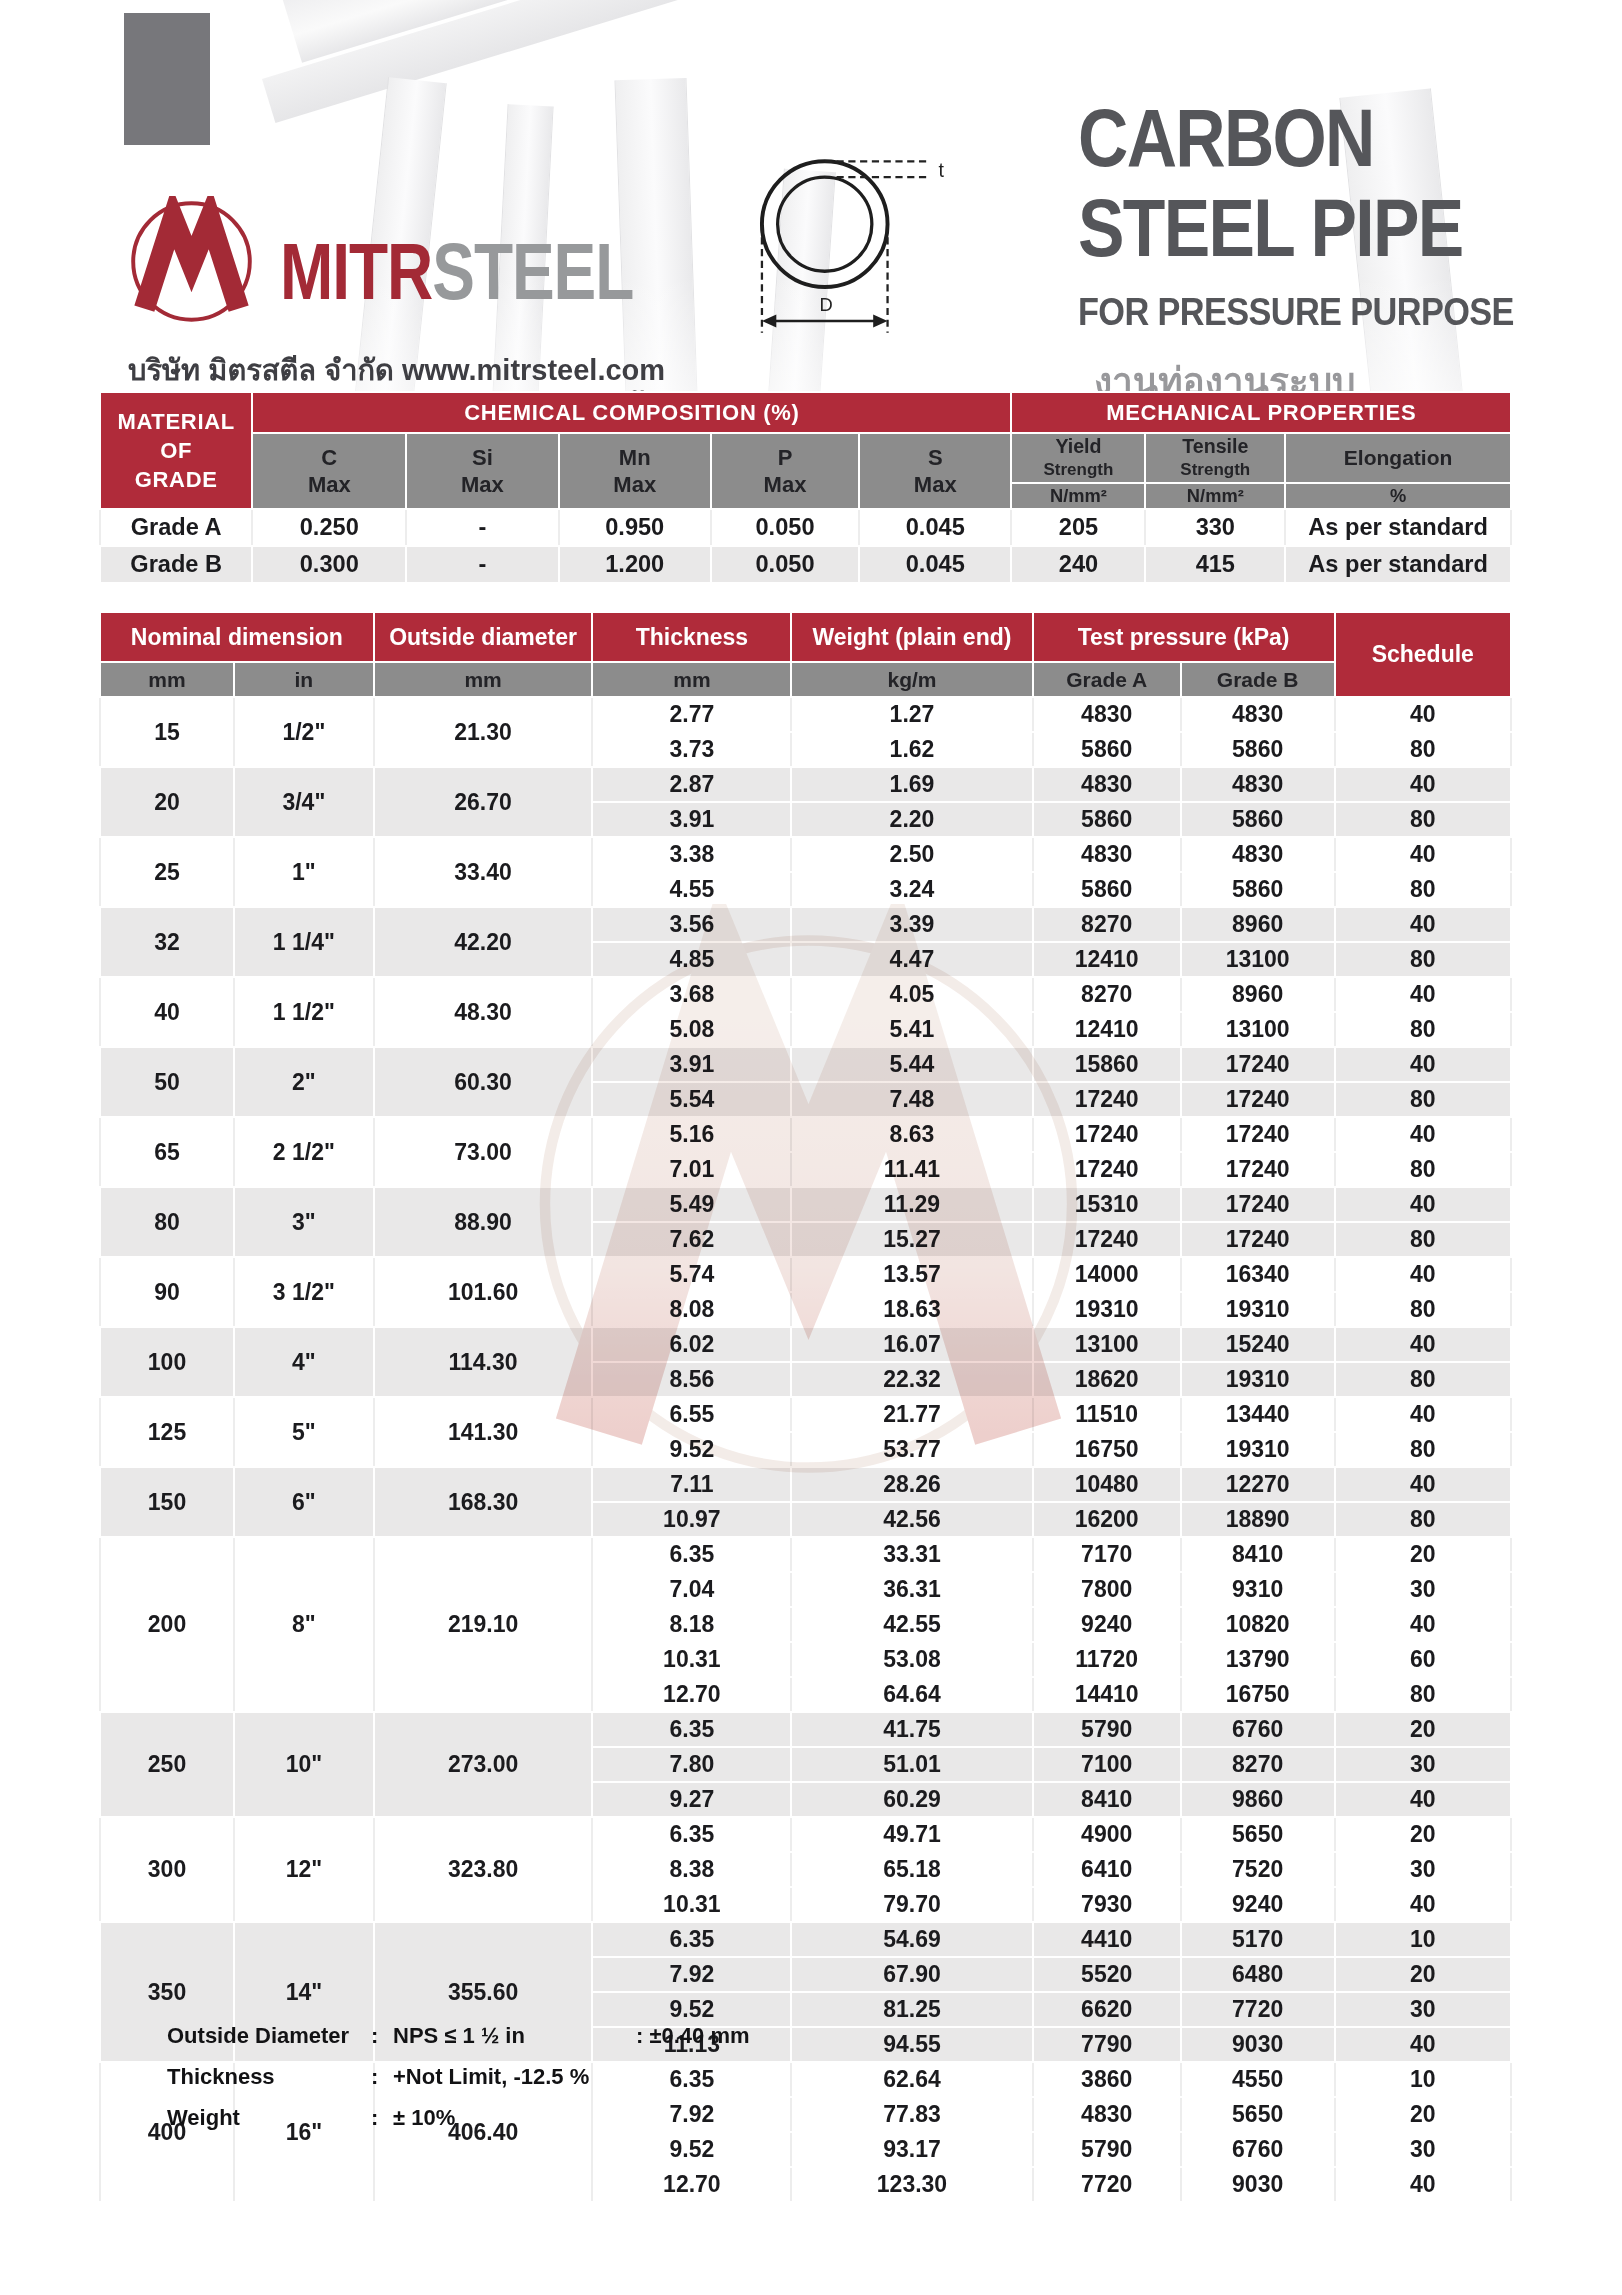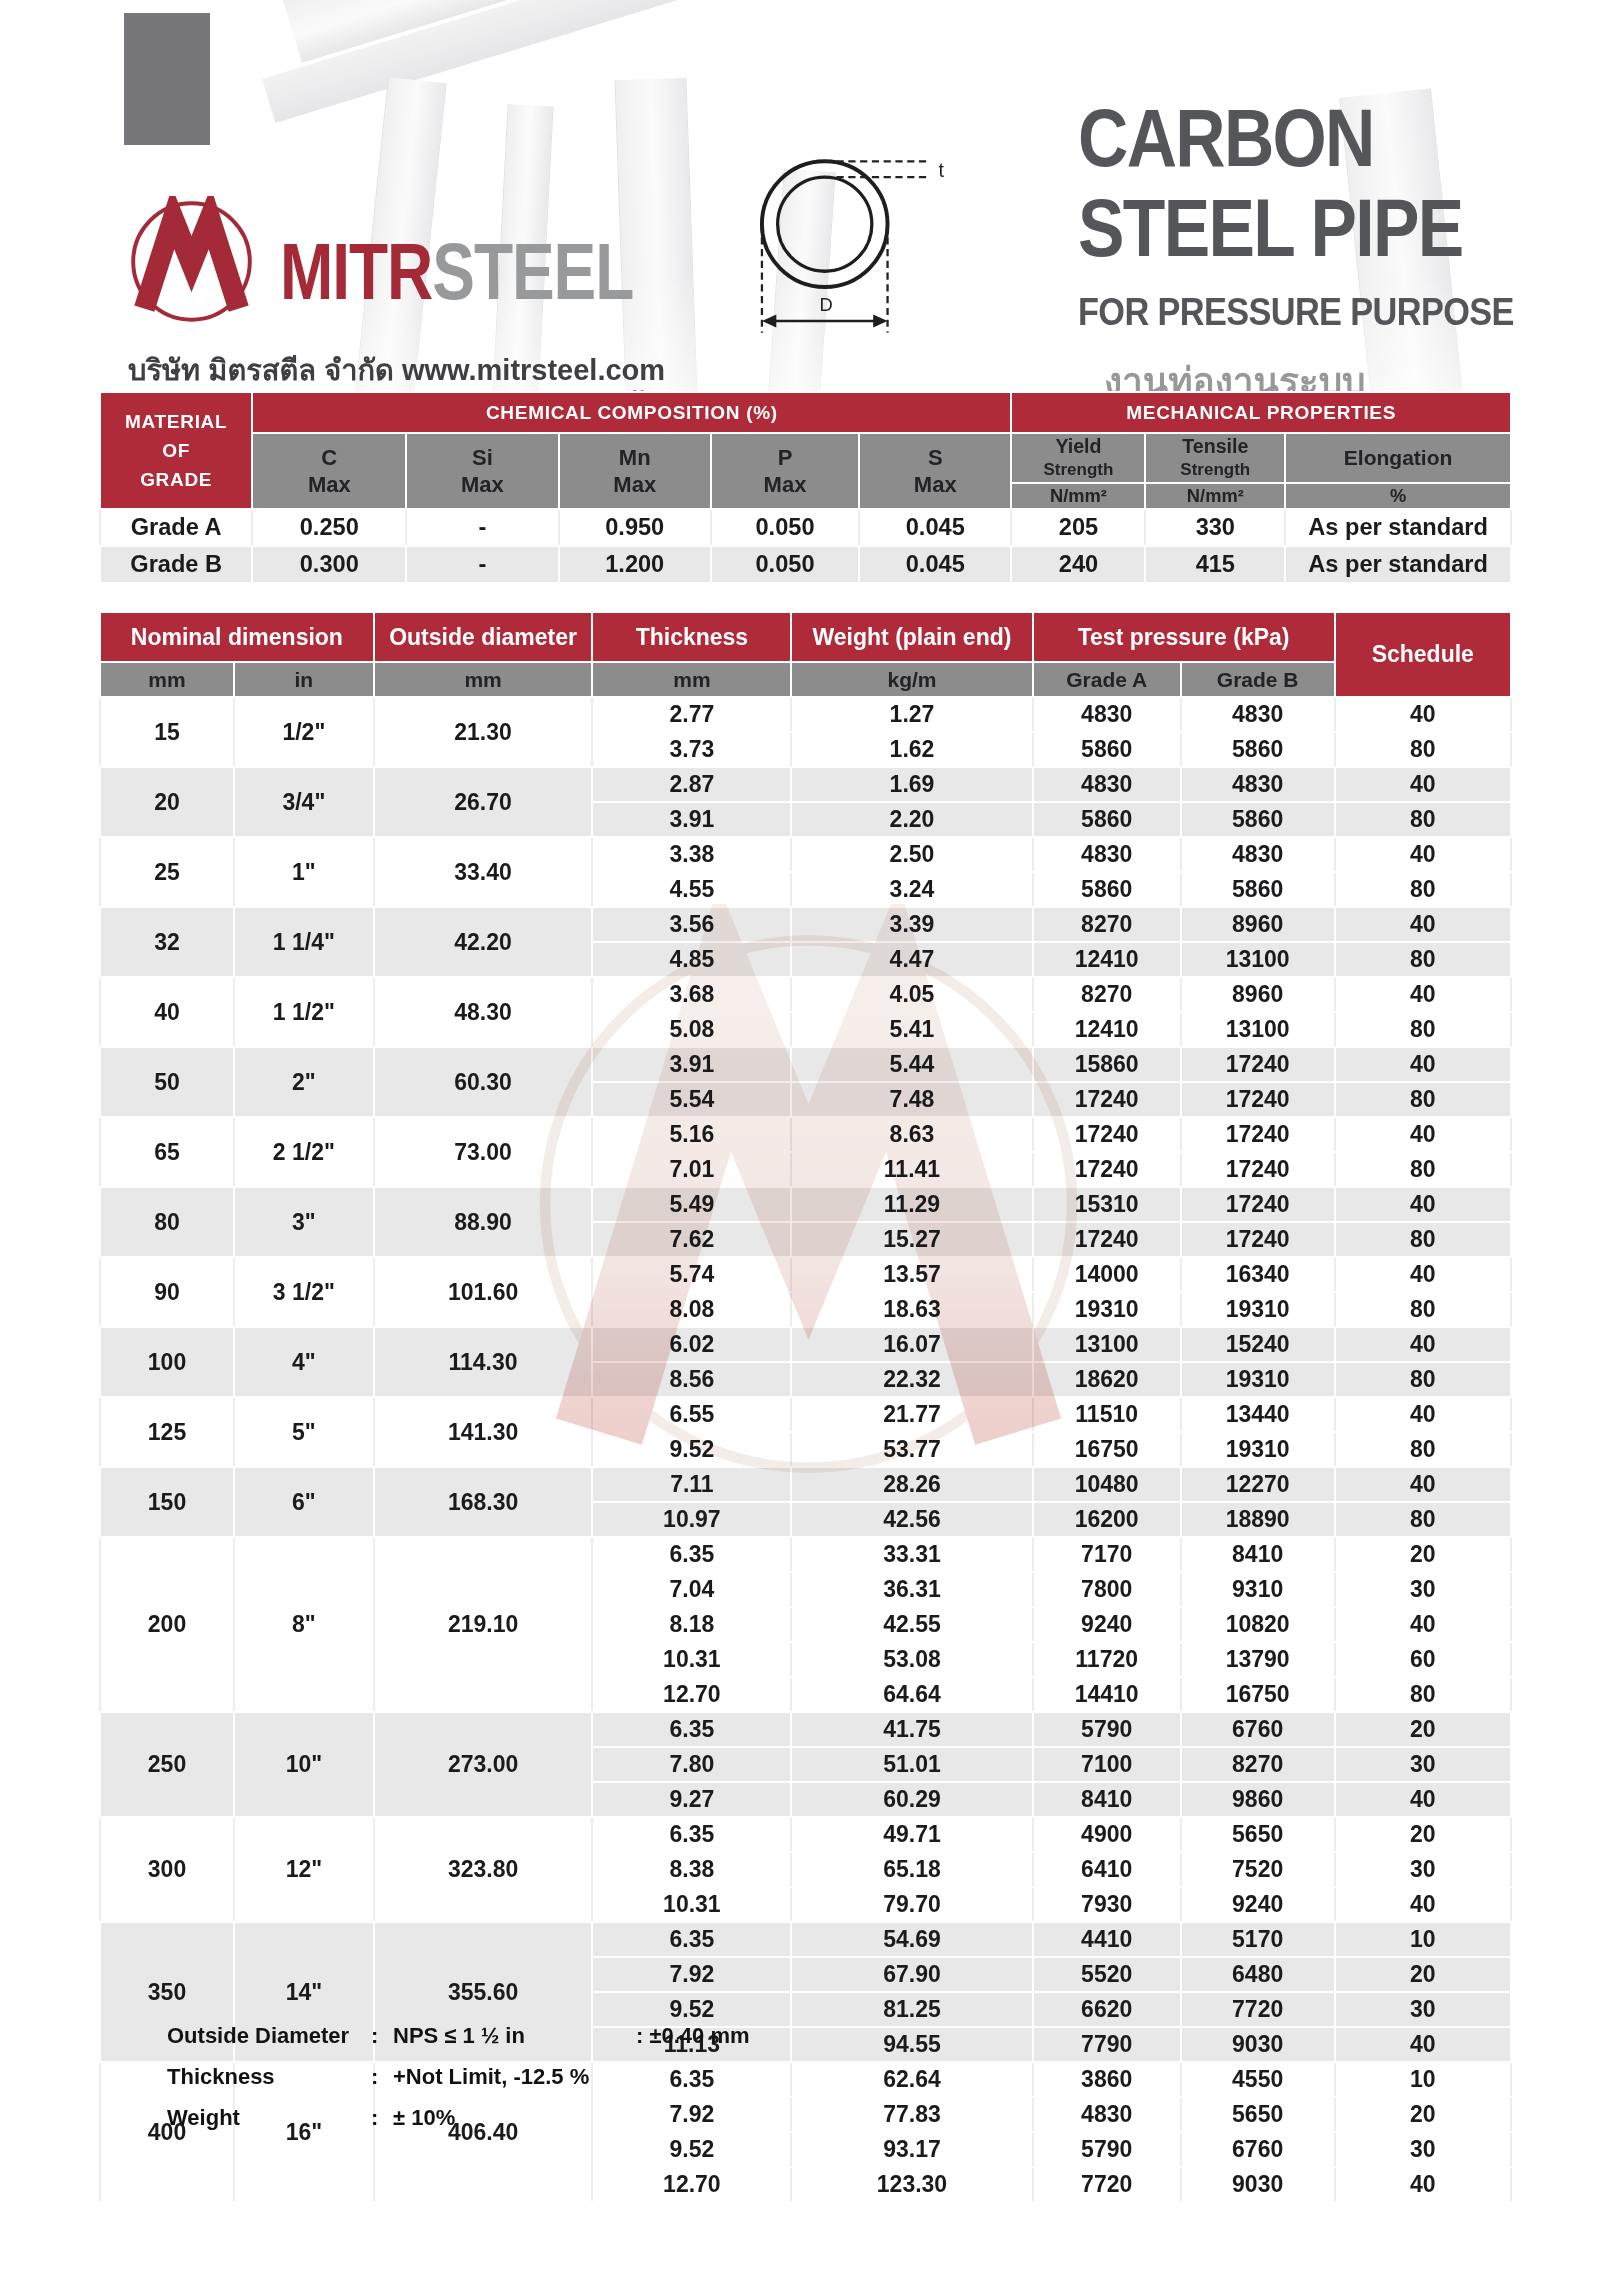--- a/index.html
+++ b/index.html
@@ -42,39 +42,39 @@
   .brand-name .steel{color:var(--steel-gray);}
   .company{position:absolute;left:128px;top:353px;font-size:29px;line-height:35px;color:#3E3E43;font-weight:bold;white-space:nowrap;}
 
   
   .diagram{position:absolute;left:720px;top:126px;width:288px;height:229px;}
 
   
   .title-block{position:absolute;left:1078px;top:93px;width:497px;}
   .title-big{font-size:82px;line-height:90px;font-weight:bold;color:var(--title-gray);letter-spacing:-2px;transform:scaleX(0.85);transform-origin:left top;white-space:nowrap;}
   .title-sub{margin-top:17px;font-size:39px;font-weight:bold;color:var(--title-gray);letter-spacing:-0.7px;transform:scaleX(0.88);transform-origin:left top;white-space:nowrap;}
-  .title-thai{margin-top:17px;margin-left:26px;font-size:37px;font-weight:bold;color:var(--thai-gray);}
+  .title-thai{margin-top:17px;margin-left:16px;font-size:37px;font-weight:bold;color:var(--thai-gray);}
   .astm-row{margin-top:17px;margin-left:9.2px;display:flex;align-items:center;gap:18.3px;}
   .astm-ring{width:54px;height:54px;}
   .astm-text{font-size:43px;font-weight:bold;color:#47484C;letter-spacing:-0.7px;}
 
   
   .watermark{position:absolute;left:509px;top:904px;width:599px;height:645px;opacity:.55;mix-blend-mode:multiply;pointer-events:none;}
 
   
   table.tbl{position:absolute;border-collapse:collapse;table-layout:fixed;}
   table.tbl th, table.tbl td{border:2px solid #ffffff;text-align:center;vertical-align:middle;padding:0;overflow:hidden;}
   .red{background:var(--accent-red);color:#ffffff;font-weight:bold;}
   .grayhead{background:var(--head-gray);color:#232327;font-weight:bold;}
 
   .props{left:99px;top:391px;width:1413px;}
   .props .r1{height:41px;}
   .props .r2{height:50px;}
   .props .r3{height:26px;}
-  .props thead .red{font-size:19px;letter-spacing:0.7px;}
+  .props thead .red{font-size:22px;letter-spacing:0.7px;}
   .props .material{font-size:23.6px;line-height:29px;white-space:pre-line;}
   .props .el{font-size:22px;line-height:27.5px;white-space:pre-line;}
   .props .mech1{font-size:19.6px;line-height:22px;margin-left:47px;}
   .props .mech1 .sm{font-size:17px;}
   .props .elong{font-size:21px;}
   .props .unit{font-size:18.3px;}
   .props tbody tr{height:37px;font-size:23.6px;font-weight:bold;}
 
   .dim{left:99px;top:611px;width:1413px;}
   .dim .r1{height:50px;}

